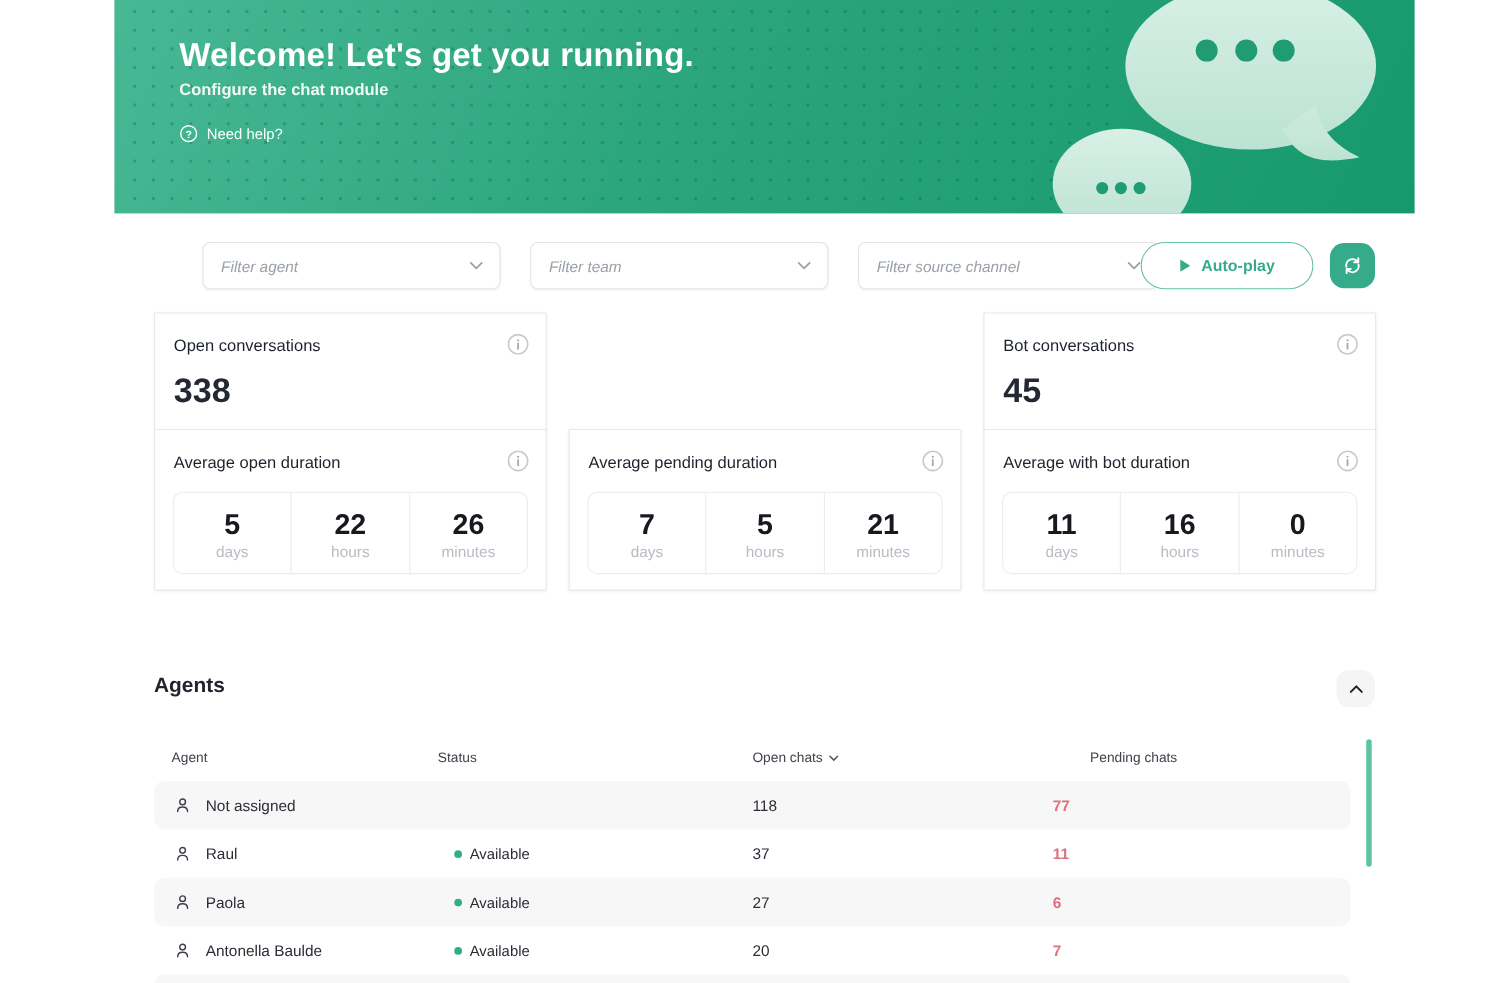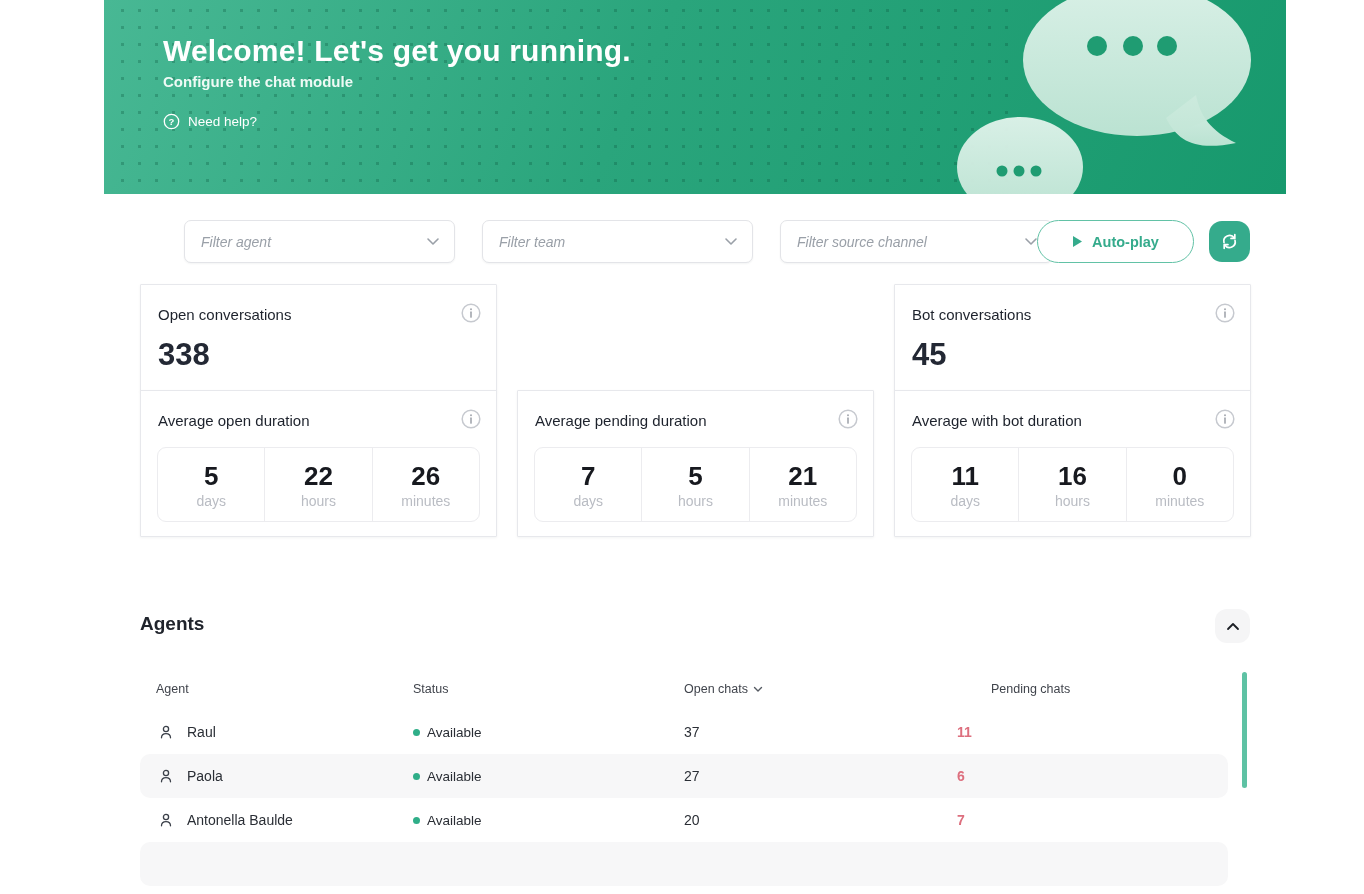--- a/index.html
+++ b/index.html
@@ -71,21 +71,21 @@
   .dur-unit { font-size:14px; color:#b9bcc3; }
   
   .agents-heading { position:absolute; left:140px; top:613px; font-size:19px; font-weight:700; color:#20242c; }
   .collapse-btn {
     position:absolute; left:1215px; top:609px; width:35px; height:34px;
     border:none; border-radius:12px; background:#f5f5f6;
     display:flex; align-items:center; justify-content:center; cursor:pointer;
   }
   .table-header { position:absolute; left:140px; top:682px; width:1088px; height:18px; font-size:12.5px; color:#40444c; }
   .th { position:absolute; top:0; display:flex; align-items:center; gap:5px; }
-  .th-agent { left:16px; } .th-status { left:273px;text-align:right; } .th-open { left:544px; cursor:pointer; } .th-pending { left:851px; }
+  .th-agent { left:16px; } .th-status { left:258px;text-align:right; } .th-open { left:544px; cursor:pointer; } .th-pending { left:851px; }
   .agent-table { position:absolute; left:140px; top:710px; width:1088px; }
   .agent-row { position:relative; height:44px; border-radius:10px; }
   .row-gray { background:#f7f7f8; }
   .cell { position:absolute; top:0; height:44px; display:flex; align-items:center; font-size:14px; color:#2a2e35; }
   .cell-icon { left:18px; }
   .cell-name { left:47px; }
   .cell-status { left:273px; gap:7px; font-size:13.5px; }
   .status-dot { width:7px; height:7px; border-radius:50%; background:#2fae88; }
   .cell-open { left:544px; }
   .cell-pending { left:817px; font-weight:700; color:#dd6f7e; }
@@ -266,20 +266,34 @@
       <span>Open chats</span>
       <svg width="10" height="7" viewBox="0 0 10 7">
         <polyline points="1.5,1.5 5,5 8.5,1.5" fill="none" stroke="#555a62" stroke-width="1.4" stroke-linecap="round" stroke-linejoin="round"></polyline>
       </svg>
     </div>
     <div class="th th-pending">Pending chats</div>
   </div>
 
   <div class="agent-table">
 
+    <div class="agent-row row-gray">
+      <div class="cell cell-icon">
+        <svg width="16" height="16" viewBox="0 0 16 16">
+            <circle cx="8" cy="5" r="2.6" fill="none" stroke="#3b4049" stroke-width="1.3"></circle>
+            <path d="M3.5 13.8 C 3.5 10.8 5.5 9.6 8 9.6 C 10.5 9.6 12.5 10.8 12.5 13.8" fill="none" stroke="#3b4049" stroke-width="1.3" stroke-linecap="round"></path>
+          </svg>
+      </div>
+      <div class="cell cell-name">Not assigned</div>
+      <div class="cell cell-status">
+        <span></span>
+      </div>
+      <div class="cell cell-open">118</div>
+      <div class="cell cell-pending">77</div>
+    </div>
 
     <div class="agent-row">
       <div class="cell cell-icon">
         <svg width="16" height="16" viewBox="0 0 16 16">
             <circle cx="8" cy="5" r="2.6" fill="none" stroke="#3b4049" stroke-width="1.3"></circle>
             <path d="M3.5 13.8 C 3.5 10.8 5.5 9.6 8 9.6 C 10.5 9.6 12.5 10.8 12.5 13.8" fill="none" stroke="#3b4049" stroke-width="1.3" stroke-linecap="round"></path>
           </svg>
       </div>
       <div class="cell cell-name">Raul</div>
       <div class="cell cell-status">

